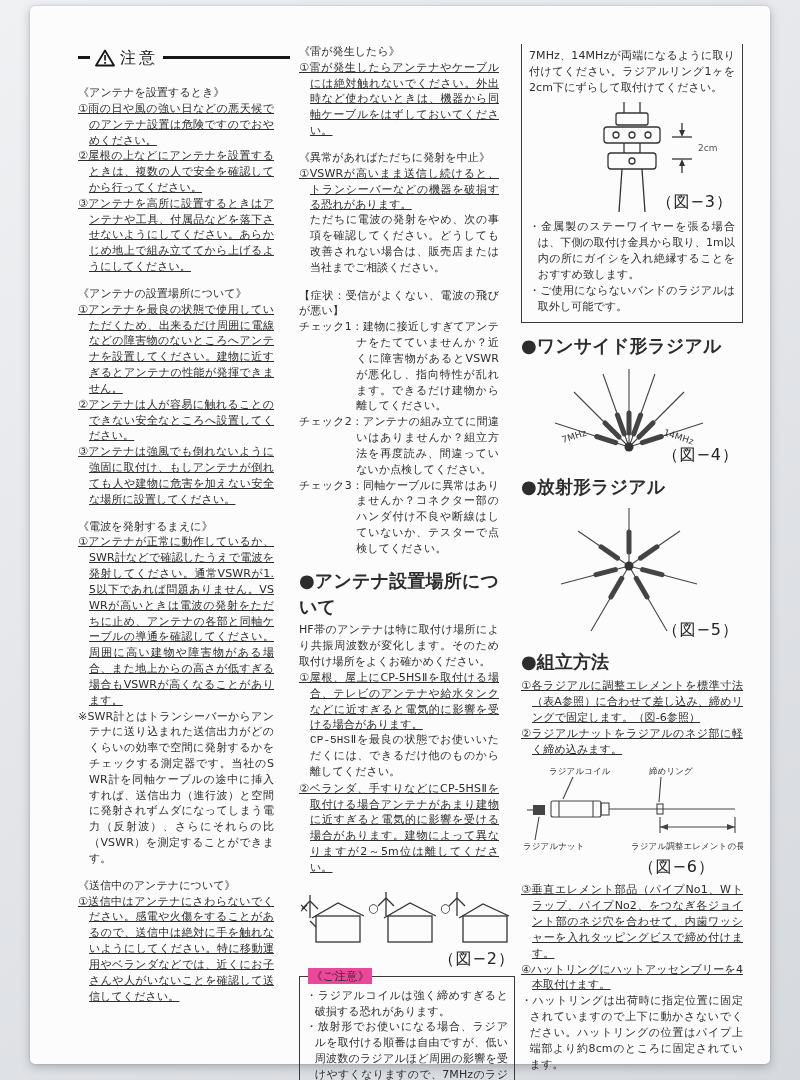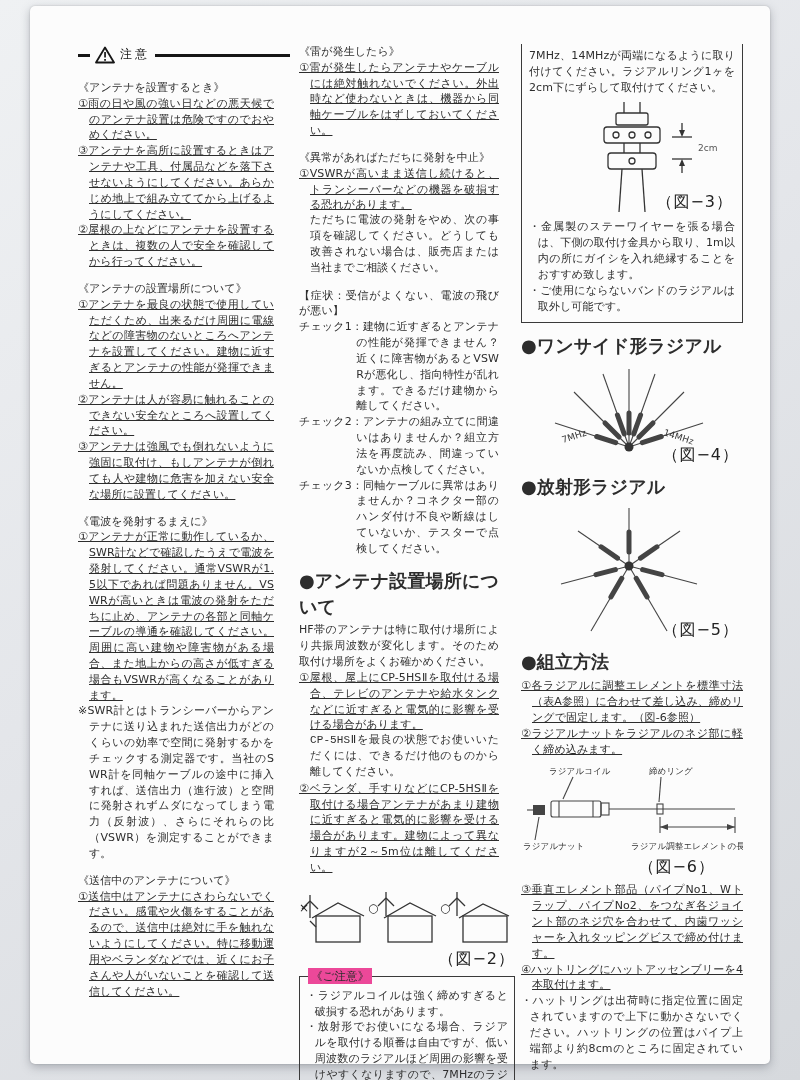--- a/index.html
+++ b/index.html
@@ -28,21 +28,21 @@
   .p-plain{}
   .p-num{padding-left:1em;text-indent:-1em;text-decoration:underline;}
   .p-sub{padding-left:1em;font-family:Liberation Mono, monospace;}
   .p-note{padding-left:1em;text-indent:-1em;}
   .p-bullet{padding-left:.8em;text-indent:-.8em;}
   .p-check{padding-left:5.2em;text-indent:-5.2em;}
   
   .caution-head{display:flex;align-items:center;gap:5px;margin:2px 0 16px;}
   .caution-dash{width:12px;height:3px;background:#161616;flex:0 0 auto;}
   .caution-rule{flex:1;height:3px;background:#161616;}
-  .caution-title{font-size:12px;letter-spacing:3px;color:#161616;}
+  .caution-title{font-size:16px;letter-spacing:3px;color:#161616;}
   .warn-svg{display:block;}
   
   .notice-box{border:1.5px solid #3a3a3a;border-bottom:none;padding:11px 6px 2px;position:relative;margin-top:6px;}
   .box-title{position:absolute;top:-9px;left:8px;background:#ec4899;padding:0 3px;font-size:11.5px;color:#2d2d2d;}
   .cont-box{border:1.5px solid #3a3a3a;border-top:none;padding:4px 7px 8px;margin-bottom:10px;}
   
   .fig{display:block;margin:4px auto 0;}
   .fig-caption{text-align:right;font-size:16px;color:#222;letter-spacing:1px;}
   .cap-overlap{margin-top:-18px;padding-right:4px;margin-bottom:8px;position:relative;z-index:2;}
   .fig3-wrap{position:relative;margin:2px 0 4px;}
@@ -66,22 +66,22 @@
             <rect x="9.2" y="13" width="1.7" height="1.8" fill="#161616"></rect>
           </svg>
         </span>
         <span class="caution-title">注意</span>
         <span class="caution-rule"></span>
       </div>
       <div id="left-sections">
           <section class="sec">
             <div class="sec-heading">《アンテナを設置するとき》</div>
             <p class="p-num">①雨の日や風の強い日などの悪天候でのアンテナ設置は危険ですのでおやめください。</p>
+            <p class="p-num">②屋根の上などにアンテナを設置するときは、複数の人で安全を確認してから行ってください。</p>
             <p class="p-num">③アンテナを高所に設置するときはアンテナや工具、付属品などを落下させないようにしてください。あらかじめ地上で組み立ててから上げるようにしてください。</p>
-            <p class="p-num">②屋根の上などにアンテナを設置するときは、複数の人で安全を確認してから行ってください。</p>
           </section>
           <section class="sec">
             <div class="sec-heading">《アンテナの設置場所について》</div>
             <p class="p-num">①アンテナを最良の状態で使用していただくため、出来るだけ周囲に電線などの障害物のないところへアンテナを設置してください。建物に近すぎるとアンテナの性能が発揮できません。</p>
             <p class="p-num">②アンテナは人が容易に触れることのできない安全なところへ設置してください。</p>
             <p class="p-num">③アンテナは強風でも倒れないように強固に取付け、もしアンテナが倒れても人や建物に危害を加えない安全な場所に設置してください。</p>
           </section>
           <section class="sec">
             <div class="sec-heading">《電波を発射するまえに》</div>
             <p class="p-num">①アンテナが正常に動作しているか、SWR計などで確認したうえで電波を発射してください。通常VSWRが1.5以下であれば問題ありません。VSWRが高いときは電波の発射をただちに止め、アンテナの各部と同軸ケーブルの導通を確認してください。周囲に高い建物や障害物がある場合、また地上からの高さが低すぎる場合もVSWRが高くなることがあります。</p>
@@ -100,21 +100,21 @@
             <div class="sec-heading">《雷が発生したら》</div>
             <p class="p-num">①雷が発生したらアンテナやケーブルには絶対触れないでください。外出時など使わないときは、機器から同軸ケーブルをはずしておいてください。</p>
           </section>
           <section class="sec">
             <div class="sec-heading">《異常があればただちに発射を中止》</div>
             <p class="p-num">①VSWRが高いまま送信し続けると、トランシーバーなどの機器を破損する恐れがあります。</p>
             <p class="p-sub">ただちに電波の発射をやめ、次の事項を確認してください。どうしても改善されない場合は、販売店または当社までご相談ください。</p>
           </section>
           <section class="sec">
             <div class="sec-heading">【症状：受信がよくない、電波の飛びが悪い】</div>
-            <p class="p-check">チェック1：建物に近すぎるとアンテナの性能が発揮できません？近くに障害物があるとVSWRが悪化し、指向特性が乱れます。できるだけ建物から離してください。</p>
+            <p class="p-check">チェック1：建物に接近しすぎてアンテナをたてていませんか？近くに障害物があるとVSWRが悪化し、指向特性が乱れます。できるだけ建物から離してください。</p>
             <p class="p-check">チェック2：アンテナの組み立てに間違いはありませんか？組立方法を再度読み、間違っていないか点検してください。</p>
             <p class="p-check">チェック3：同軸ケーブルに異常はありませんか？コネクター部のハンダ付け不良や断線はしていないか、テスターで点検してください。</p>
           </section>
           <section class="sec">
             <div class="sec-heading dot-heading">●アンテナ設置場所について</div>
             <p class="p-plain">HF帯のアンテナは特に取付け場所により共振周波数が変化します。そのため取付け場所をよくお確かめください。</p>
             <p class="p-num">①屋根、屋上にCP-5HSⅡを取付ける場合、テレビのアンテナや給水タンクなどに近すぎると電気的に影響を受ける場合があります。</p>
             <p class="p-sub">CP-5HSⅡを最良の状態でお使いいただくには、できるだけ他のものから離してください。</p>
             <p class="p-num">②ベランダ、手すりなどにCP-5HSⅡを取付ける場合アンテナがあまり建物に近すぎると電気的に影響を受ける場合があります。建物によって異なりますが2～5m位は離してください。</p>
           </section>

